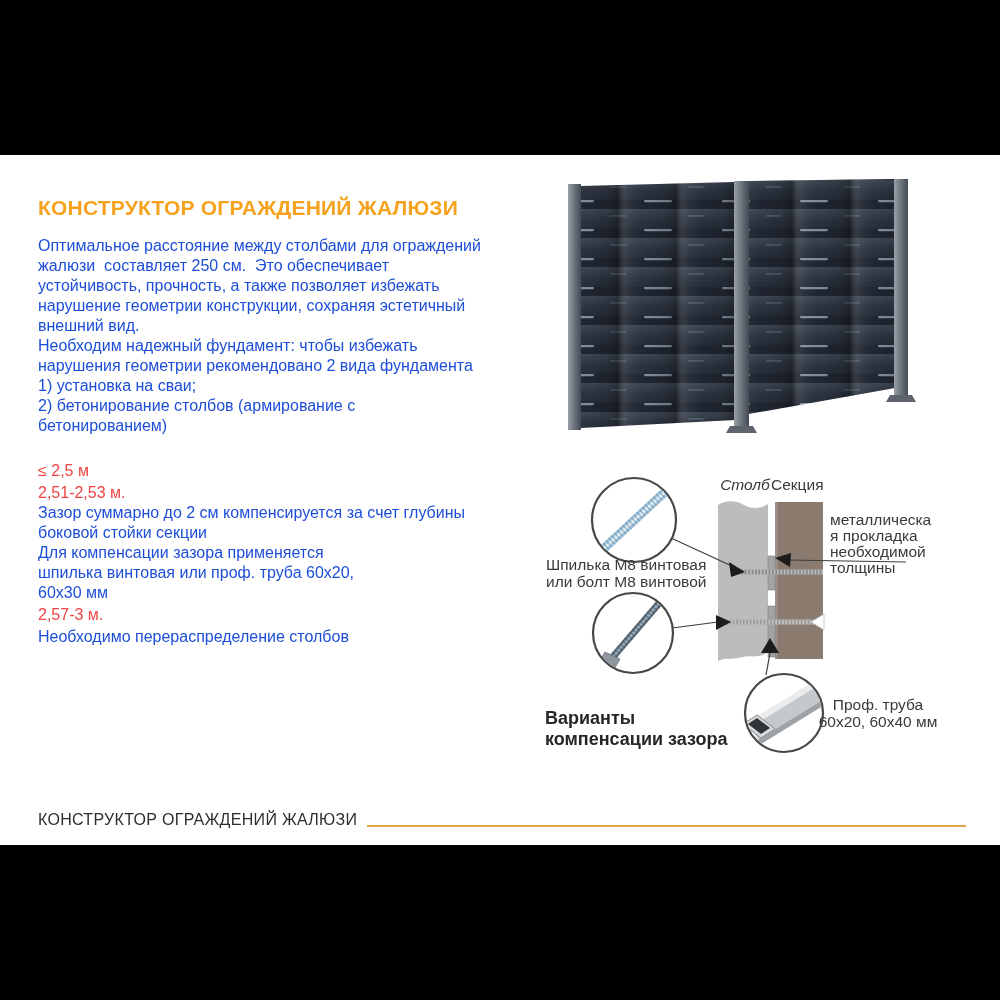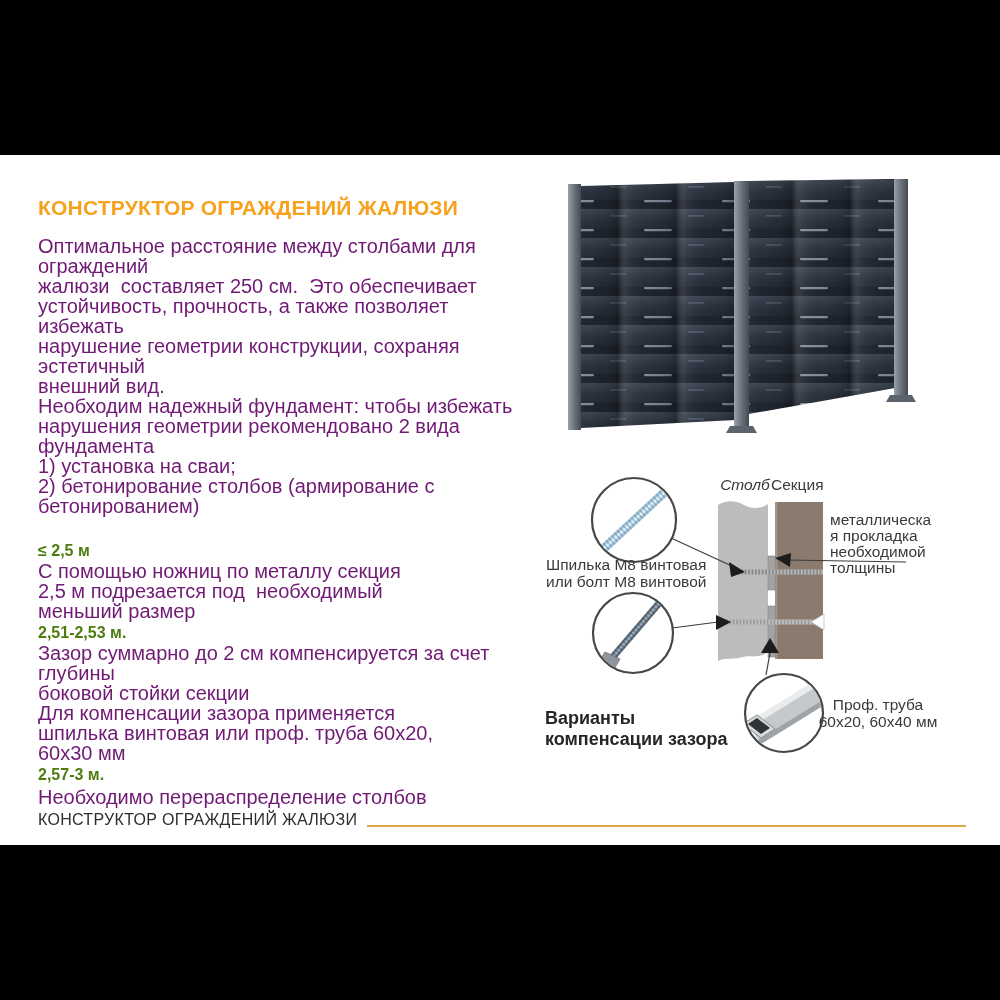--- a/index.html
+++ b/index.html
@@ -9,24 +9,24 @@
     font-family:"Liberation Sans",sans-serif;
     -webkit-font-smoothing:antialiased;
   }
   .bar{position:absolute;left:0;width:1000px;background:#000;}
   .bar.top{top:0;height:155px;}
   .bar.bottom{top:845px;height:155px;}
 
   
   .left-col{position:absolute;left:38px;top:196px;width:492px;}
   .page-title{margin:0;font-size:21px;line-height:24px;font-weight:bold;color:#F7A21E;letter-spacing:0.2px;}
-  .body-text{font-size:20px;line-height:20px;color:#701a75;white-space:pre-wrap;margin:0;}
+  .body-text{font-size:16px;line-height:20px;color:#1d4ed8;white-space:pre-wrap;margin:0;}
   .intro{margin-top:16px;}
   .adjust-note{margin-top:22px;}
-  .case-range{margin:2px 0 0 0;font-size:16px;line-height:20px;font-weight:bold;color:#4d7c0f;white-space:pre-wrap;}
+  .case-range{margin:2px 0 0 0;font-size:16px;line-height:20px;font-weight:normal;color:#ef4444;white-space:pre-wrap;}
   .case-range.first{margin-top:25px;}
   .case-body{margin:0;}
   .case-body.shift{margin-top:2px;}
 
   
   .footer{position:absolute;left:38px;top:810px;width:928px;display:flex;align-items:flex-end;}
   .footer-label{font-size:16px;line-height:20px;color:#2e2e2e;letter-spacing:0.3px;}
   .footer-line{flex:1;margin-left:10px;margin-bottom:3px;border-bottom:2px solid #DFA648;}
 
   
@@ -57,23 +57,20 @@
 устойчивость, прочность, а также позволяет избежать
 нарушение геометрии конструкции, сохраняя эстетичный
 внешний вид.
 Необходим надежный фундамент: чтобы избежать
 нарушения геометрии рекомендовано 2 вида фундамента
 1) установка на сваи;
 2) бетонирование столбов (армирование с
 бетонированием)</p>
 
     <p class="case-range first">≤ 2,5 м</p>
-    <p class="body-text case-body">С помощью ножниц по металлу секция
-2,5 м подрезается под  необходимый
-меньший размер</p>
 
     <p class="case-range">2,51-2,53 м.</p>
     <p class="body-text case-body">Зазор суммарно до 2 см компенсируется за счет глубины
 боковой стойки секции</p>
 
     <p class="body-text case-body">Для компенсации зазора применяется
 шпилька винтовая или проф. труба 60х20,
 60х30 мм</p>
 
     <p class="case-range">2,57-3 м.</p>

